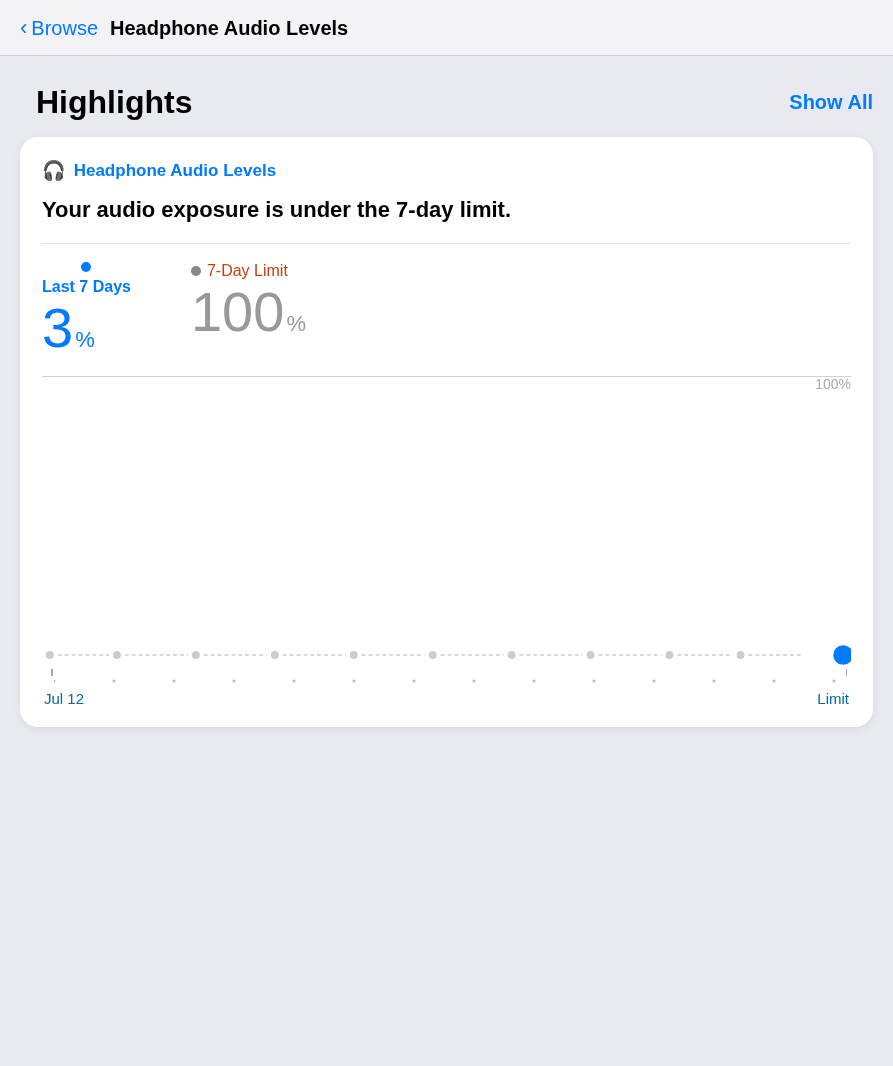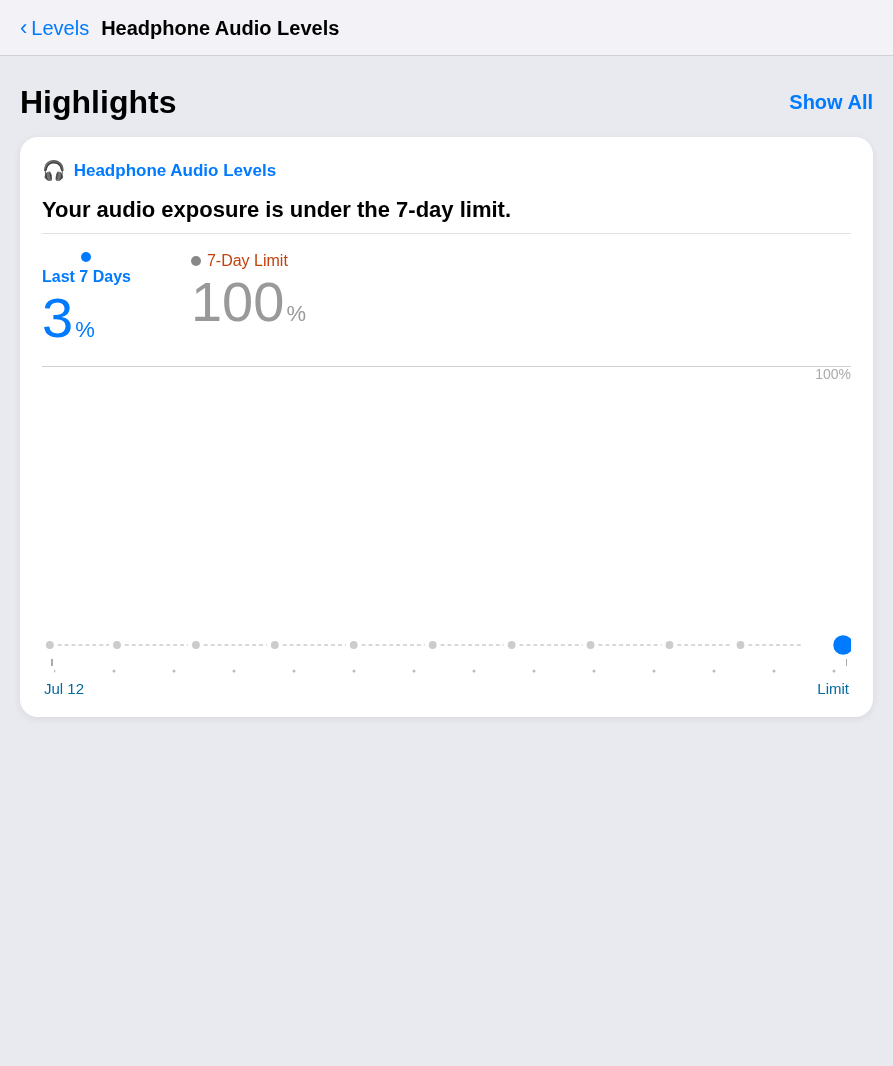--- a/index.html
+++ b/index.html
@@ -50,20 +50,21 @@
     .content {
       background: #e8eaf0;
       padding: 28px 20px 28px 20px;
     }
 
     .section-header {
       display: flex;
       justify-content: space-between;
       align-items: center;
       margin-bottom: 16px;
+      margin-left: 16px;
     }
 
     .section-title {
       font-size: 32px;
       font-weight: 700;
       color: #000;
     }
 
     .show-all-btn {
       font-size: 20px;
@@ -95,21 +96,21 @@
 
     .ear-icon {
       font-size: 19px;
     }
 
     .card-description {
       font-size: 22px;
       font-weight: 700;
       color: #000;
       line-height: 1.3;
-      margin-bottom: 8px;
+      margin-bottom: 18px;
     }
 
     .divider {
       height: 1px;
       background: #e0e0e6;
       margin-bottom: 18px;
     }
 
     
     .stats-row {
@@ -221,21 +222,21 @@
       color: #0369a1;
       font-weight: 500;
     }
   </style>
 </head>
 <body>
 
 <div class="nav-bar">
   <a class="nav-back">
     <span class="chevron">‹</span>
-    <span>Levels</span>
+    <span>Browse</span>
   </a>
   <span class="nav-title">Headphone Audio Levels</span>
 </div>
 
 <div class="content">
 
   <div class="section-header">
     <span class="section-title">Highlights</span>
     <button class="show-all-btn">Show All</button>
   </div>

